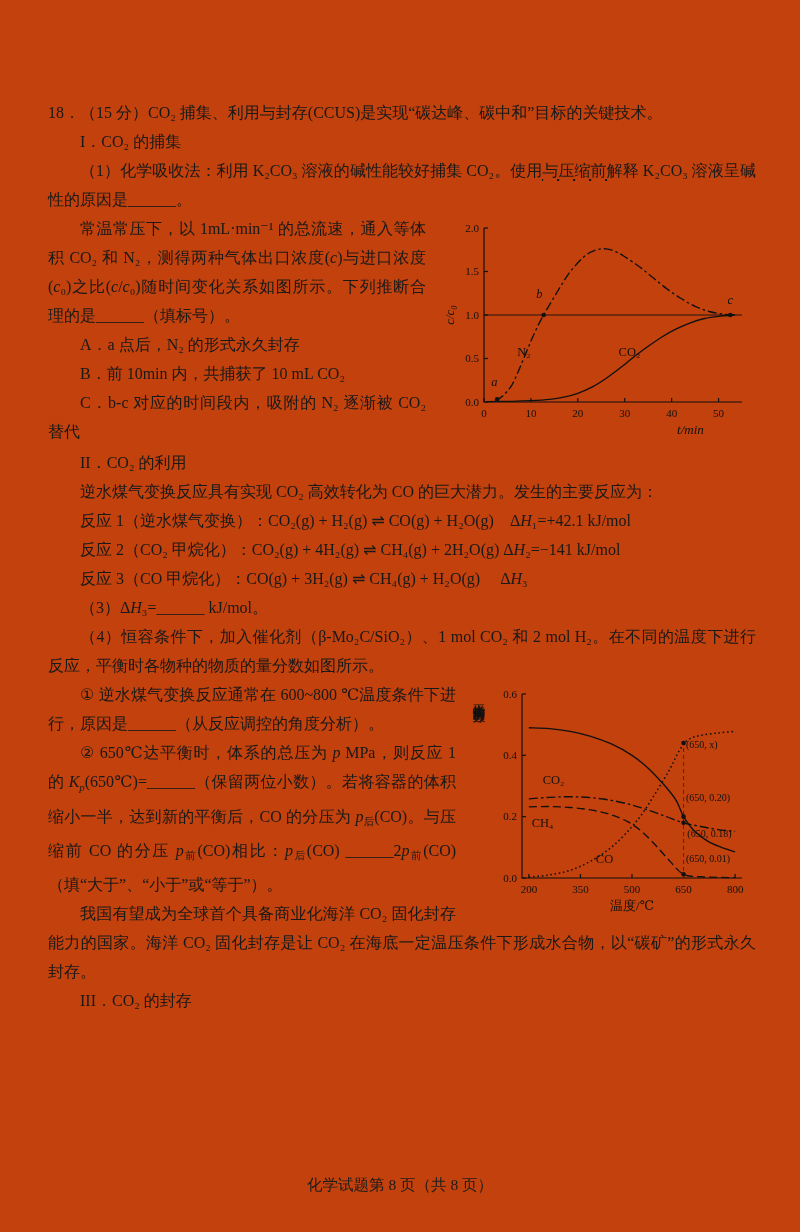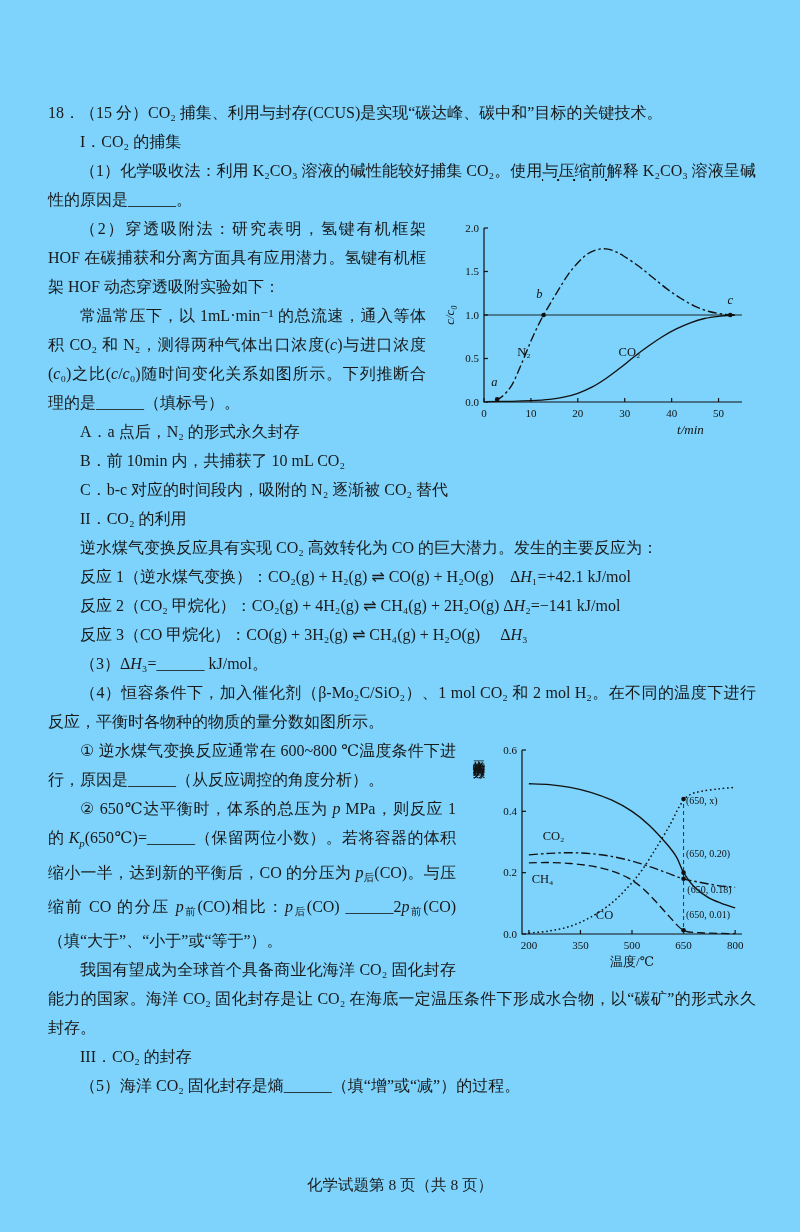--- a/index.html
+++ b/index.html
@@ -1,18 +1,18 @@
 <!DOCTYPE html>
 <html><head>
 <meta charset="utf-8">
 <style>
   html,body{margin:0;padding:0;background:#ffffff;}
   .page{
     width:800px;height:1232px;margin:0 auto;position:relative;overflow:hidden;
-    background:#7dd3fc;color:#191919;
+    background:#c2410c;color:#191919;
     font-family:"Liberation Serif","DejaVu Serif","DejaVu Sans",serif;
   }
   .content{padding:98px 44px 0 48px;text-align:justify;}
   p.para{margin:0;font-size:16px;line-height:29px;}
   .ind{text-indent:2em;}
   .clear{clear:both;font-family:Liberation Serif, serif;}
   figure.chart{float:right;margin:2px 0 6px 12px;position:relative;padding:0;}
   figure.fig1{width:318px;}
   figure.fig2{width:288px;}
   svg{display:block;overflow:visible;}
@@ -98,21 +98,20 @@
             <text x="101.35272727272728" y="81.60000000000001" class="clabel it" text-anchor="middle">b</text>
             <text x="292.27272727272725" y="87.69000000000001" class="clabel it" text-anchor="middle">c</text>
             <text x="85.87272727272727" y="139.89" class="clabel" text-anchor="middle">N₂</text>
             <text x="191.4181818181818" y="139.89" class="clabel" text-anchor="middle">CO₂</text>
           </g>
           <text x="252.4" y="218" class="axlabel it" text-anchor="middle">t/min</text>
           <text x="0" y="0" class="axlabel it" text-anchor="middle" transform="translate(16 99) rotate(-90)">c/c₀</text>
         </svg>
     </figure>
 
-    <p class="para ind"><span>（2）穿透吸附法：研究表明，氢键有机框架 HOF 在碳捕获和分离方面具有应用潜力。氢键有机框架 HOF 动态穿透吸附实验如下：</span></p>
     <p class="para ind"><span>常温常压下，以 1mL·min⁻¹ 的总流速，通入等体积 CO₂ 和 N₂，测得两种气体出口浓度(</span><span class="rs-i">c</span><span>)与进口浓度(</span><span class="rs-i">c</span><span>₀</span><span>)之比(</span><span class="rs-i">c</span><span>/</span><span class="rs-i">c</span><span>₀</span><span>)随时间变化关系如图所示。下列推断合理的是______（填标号）。</span></p>
     <p class="para ind"><span>A．a 点后，N₂ 的形式永久封存</span></p>
     <p class="para ind"><span>B．前 10min 内，共捕获了 10 mL CO₂</span></p>
     <p class="para ind"><span>C．b-c 对应的时间段内，吸附的 N₂ 逐渐被 CO₂ 替代</span></p>
 
     <p class="para ind clear"><span>II．CO₂ 的利用</span></p>
     <p class="para ind"><span>逆水煤气变换反应具有实现 CO₂ 高效转化为 CO 的巨大潜力。发生的主要反应为：</span></p>
     <p class="para ind"><span>反应 1（逆水煤气变换）：CO₂(g) + H₂(g) </span><span class="rs-arr">⇌</span><span> CO(g) + H₂O(g)　Δ</span><span class="rs-i">H</span><span>₁=+42.1 kJ/mol</span></p>
     <p class="para ind"><span>反应 2（CO₂ 甲烷化）：CO₂(g) + 4H₂(g) </span><span class="rs-arr">⇌</span><span> CH₄(g) + 2H₂O(g) Δ</span><span class="rs-i">H</span><span>₂=−141 kJ/mol</span></p>
     <p class="para ind"><span>反应 3（CO 甲烷化）：CO(g) + 3H₂(g) </span><span class="rs-arr">⇌</span><span> CH₄(g) + H₂O(g)　 Δ</span><span class="rs-i">H</span><span>₃</span></p>
@@ -165,19 +164,18 @@
           </g>
           <text x="164" y="228" class="axlabel" text-anchor="middle">温度/℃</text>
         </svg>
     </figure>
 
     <p class="para ind"><span>① 逆水煤气变换反应通常在 600~800 ℃温度条件下进行，原因是______（从反应调控的角度分析）。</span></p>
     <p class="para ind"><span>② 650℃达平衡时，体系的总压为 </span><span class="rs-i">p</span><span> MPa，则反应 1 的 </span><span class="rs-i">K</span><span class="rs-isub">p</span><span>(650℃)=______（保留两位小数）。若将容器的体积缩小一半，达到新的平衡后，CO 的分压为 </span><span class="rs-i">p</span><span class="rs-sub">后</span><span>(CO)。与压缩前 CO 的分压 </span><span class="rs-i">p</span><span class="rs-sub">前</span><span>(CO)相比：</span><span class="rs-i">p</span><span class="rs-sub">后</span><span>(CO) ______2</span><span class="rs-i">p</span><span class="rs-sub">前</span><span>(CO)（填“大于”、“小于”或“等于”）。</span></p>
 
     <p class="para ind"><span>我国有望成为全球首个具备商业化海洋 CO₂ 固化封存能力的国家。海洋 CO₂ 固化封存是让 CO₂ 在海底一定温压条件下形成水合物，以“碳矿”的形式永久封存。</span></p>
     <p class="para ind clear"><span>III．CO₂ 的封存</span></p>
-    <p class="para ind"><span>（5）海洋 CO₂ 固化封存是熵______（填“增”或“减”）的过程。</span></p>
   </div>
 
   <div class="footer">
     <span>化学试题第 8 页（共 8 页）</span>
   </div>
 </div>
 
 </body></html>

